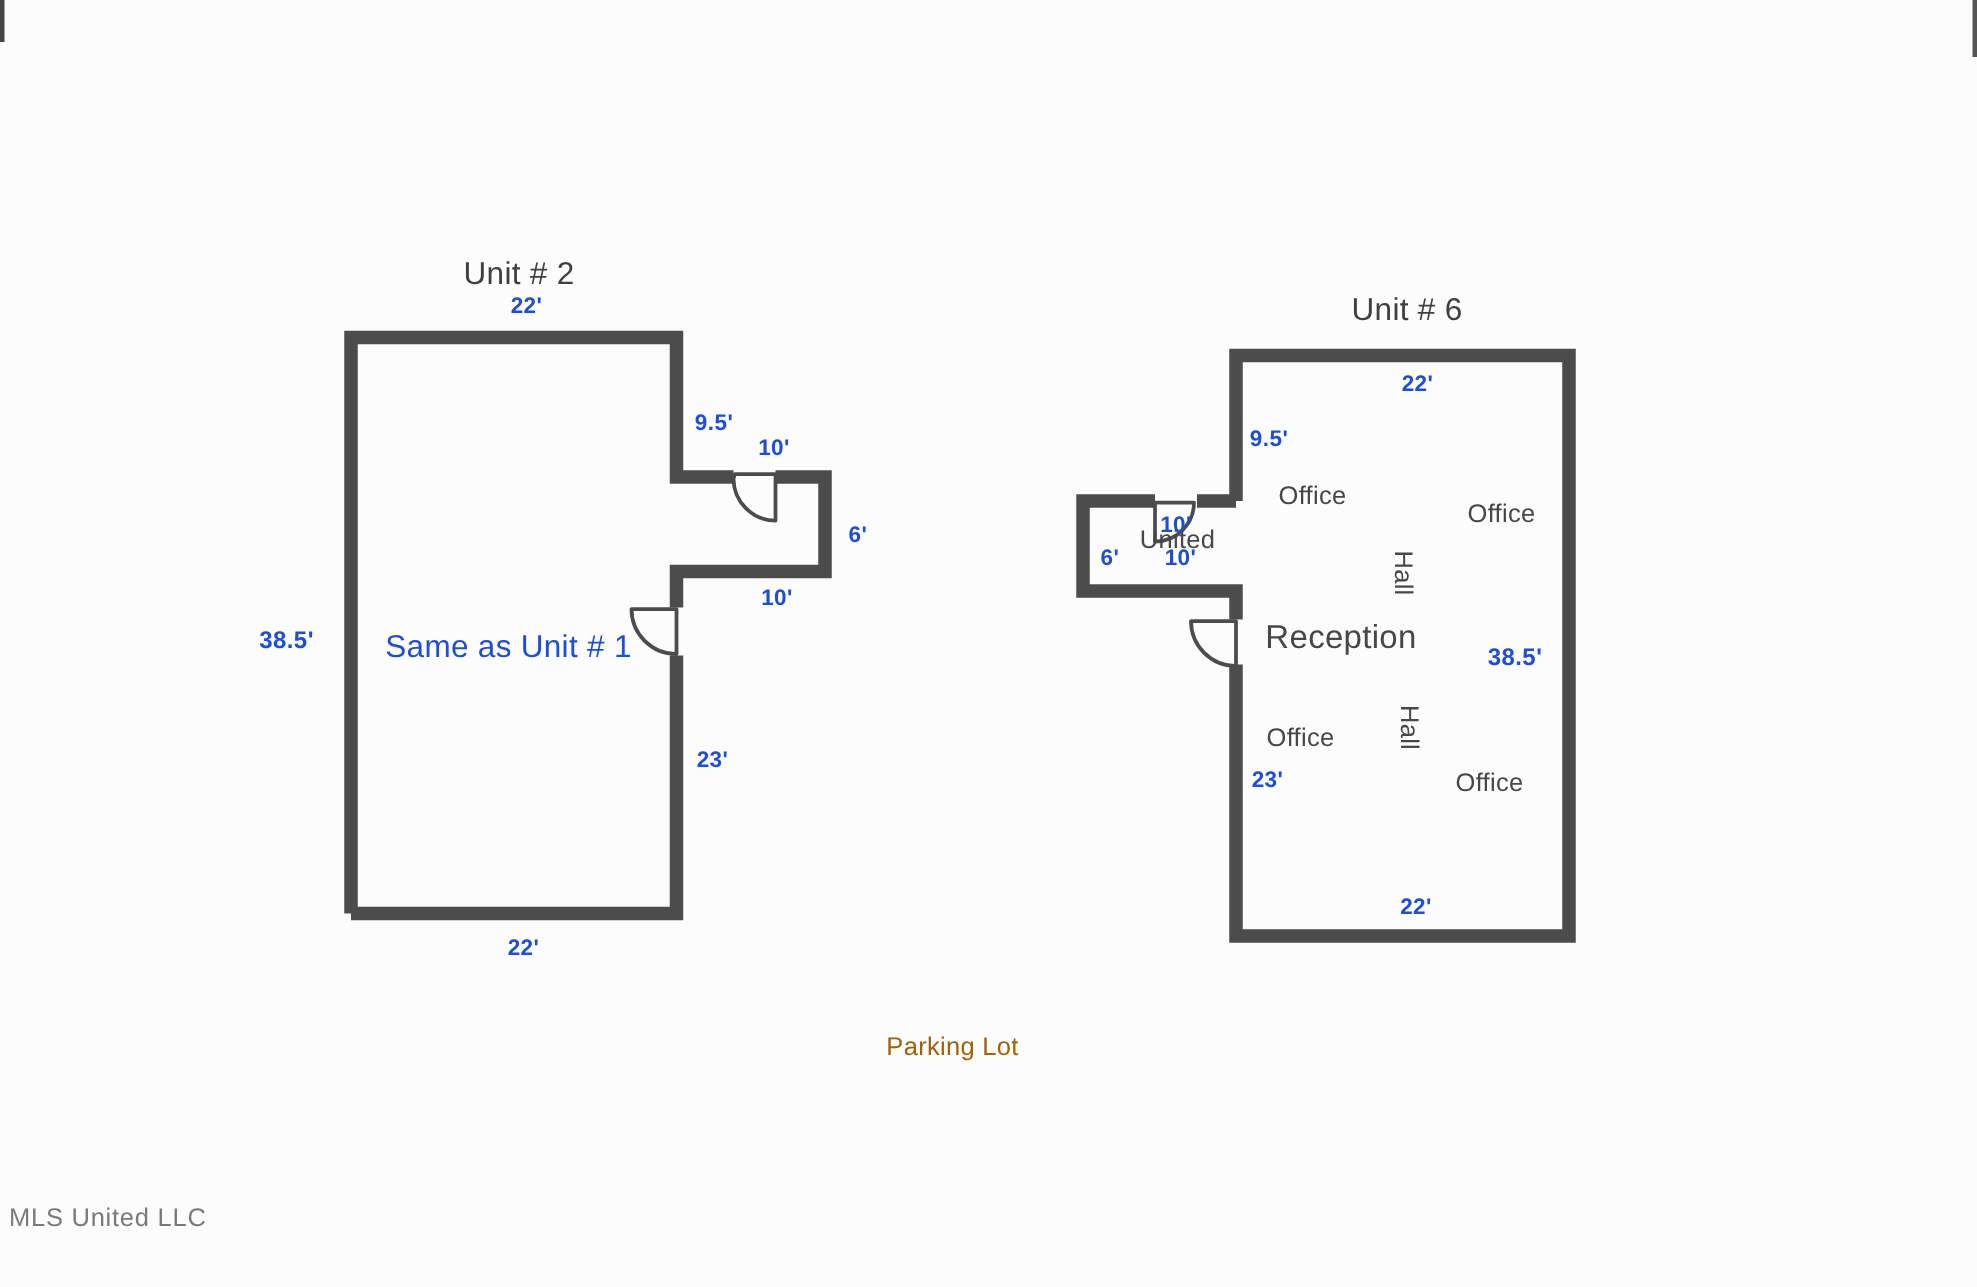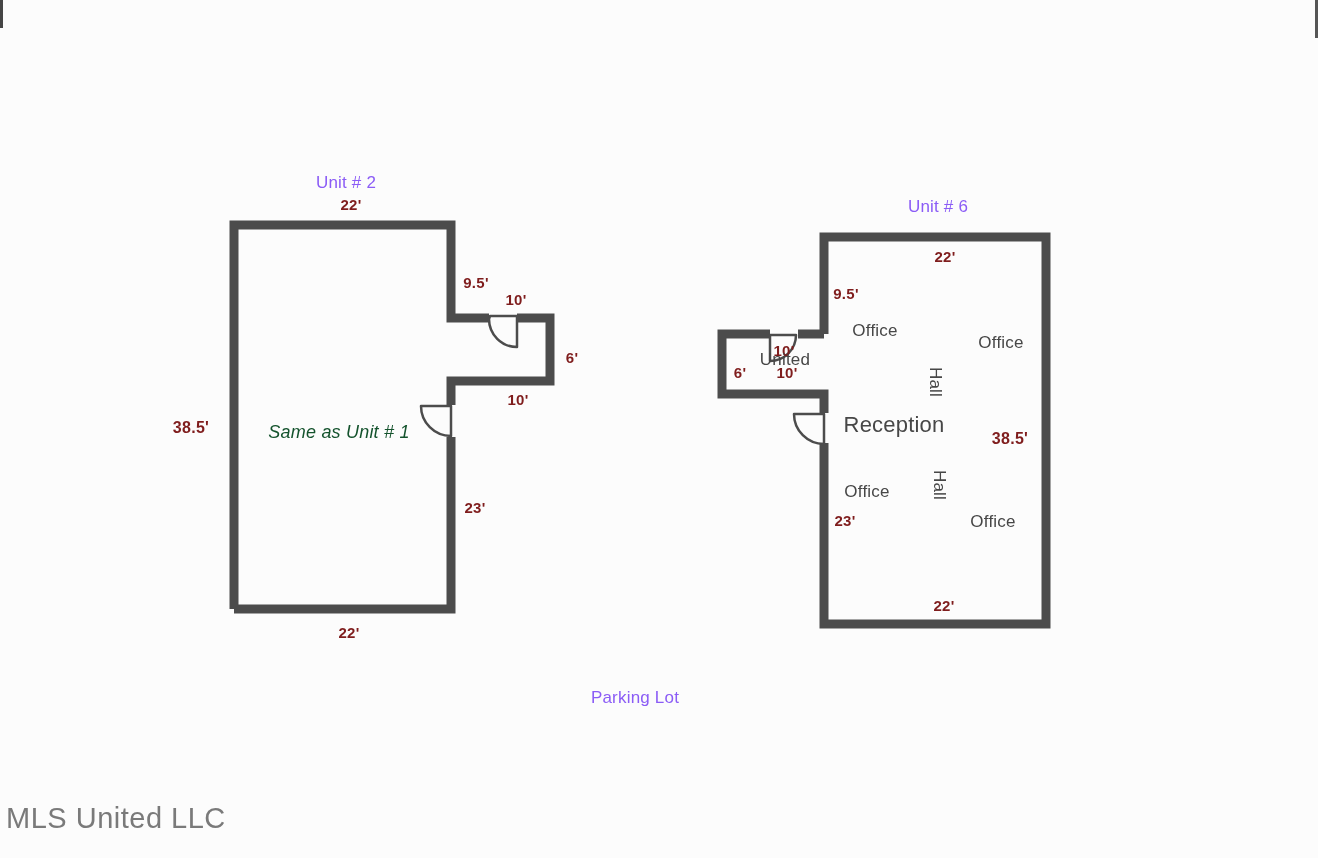--- a/index.html
+++ b/index.html
@@ -16,34 +16,34 @@
     position:absolute;
     transform:translate(-50%,-50%);
     white-space:nowrap;
     color:#474747;
     font-size:17px;
     letter-spacing:.2px;
   }
   .dim{
     font-weight:bold;
     font-size:15px;
-    color:#7f1d1d;
+    color:#1d4ed8;
     letter-spacing:.3px;
   }
   .big-dim{font-size:16px;}
   .rot{transform:translate(-50%,-50%) rotate(90deg);}
-  .interior{font-size:18px;color:#14532d;font-style:italic;}
-  .title{font-size:17px;color:#8b5cf6;}
+  .interior{font-size:21px;color:#1d4ed8;}
+  .title{font-size:21px;color:#404040;}
   .reception{font-size:22px;}
-  .parking{font-size:17px;color:#8b5cf6;}
+  .parking{font-size:17px;color:#a16207;}
   .watermark{
     position:absolute;
     left:6px;top:802px;
     transform:none;
-    font-size:29px;
+    font-size:17px;
     color:#696969;
     opacity:.88;
     letter-spacing:.5px;
   }
   .edge-sliver{position:absolute;background:#454545;}
   .sliver-left{left:0;top:0;width:3px;height:28px;}
   .sliver-right{right:0;top:0;width:3px;height:38px;background:#565656;}
 </style>
 </head>
 <body>

